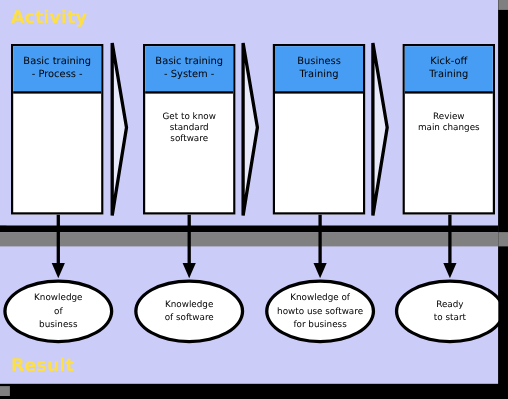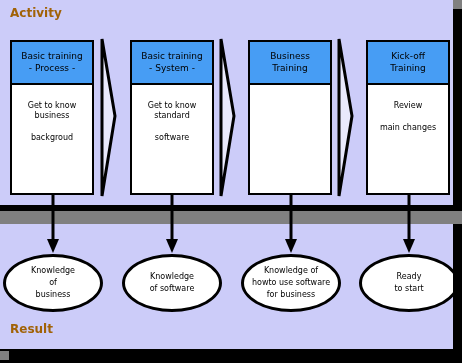--- a/index.html
+++ b/index.html
@@ -96,22 +96,22 @@
     top: 211px;
     width: 9px;
     height: 13px;
     background: #808080;
   }
 
   
   .caption {
     position: absolute;
     font-weight: bold;
-    font-size: 12px;
-    color: #a16207;
+    font-size: 16px;
+    color: #fde047;
     letter-spacing: 0px;
     white-space: nowrap;
   }
   .caption.activity { left: 10px; top: 6px; }
   .caption.result   { left: 10px; top: 322px; text-align: right; }
 
   
   .abox {
     position: absolute;
     top: 40px;
@@ -154,21 +154,20 @@
     line-height: 10px;
     text-align: center;
     padding: 0 2px;
   }
   .abox .body .b2 {
     font-size: 8px;
     color: #000000;
     line-height: 10px;
     text-align: left;
     padding: 0 2px;
-    margin-top: 12px;
   }
 
   
   .chev {
     position: absolute;
     top: 36px;
     width: 22px;
     height: 163px;
   }
 
@@ -226,24 +225,20 @@
   <div class="band-grey"></div>
 
   <div class="caption activity">Activity</div>
   <div class="caption result">Result</div>
 
   <div class="abox" style="left:10px;">
     <div class="head">
       <div class="t1">Basic training</div>
       <div class="t2">- Process -</div>
     </div>
-    <div class="body">
-      <div class="b1">Get to know business</div>
-      <div class="b2">backgroud</div>
-    </div>
   </div>
 
   <div class="abox" style="left:130px;">
     <div class="head">
       <div class="t1">Basic training</div>
       <div class="t2">- System -</div>
     </div>
     <div class="body">
       <div class="b1">Get to know standard</div>
       <div class="b2">software</div>

